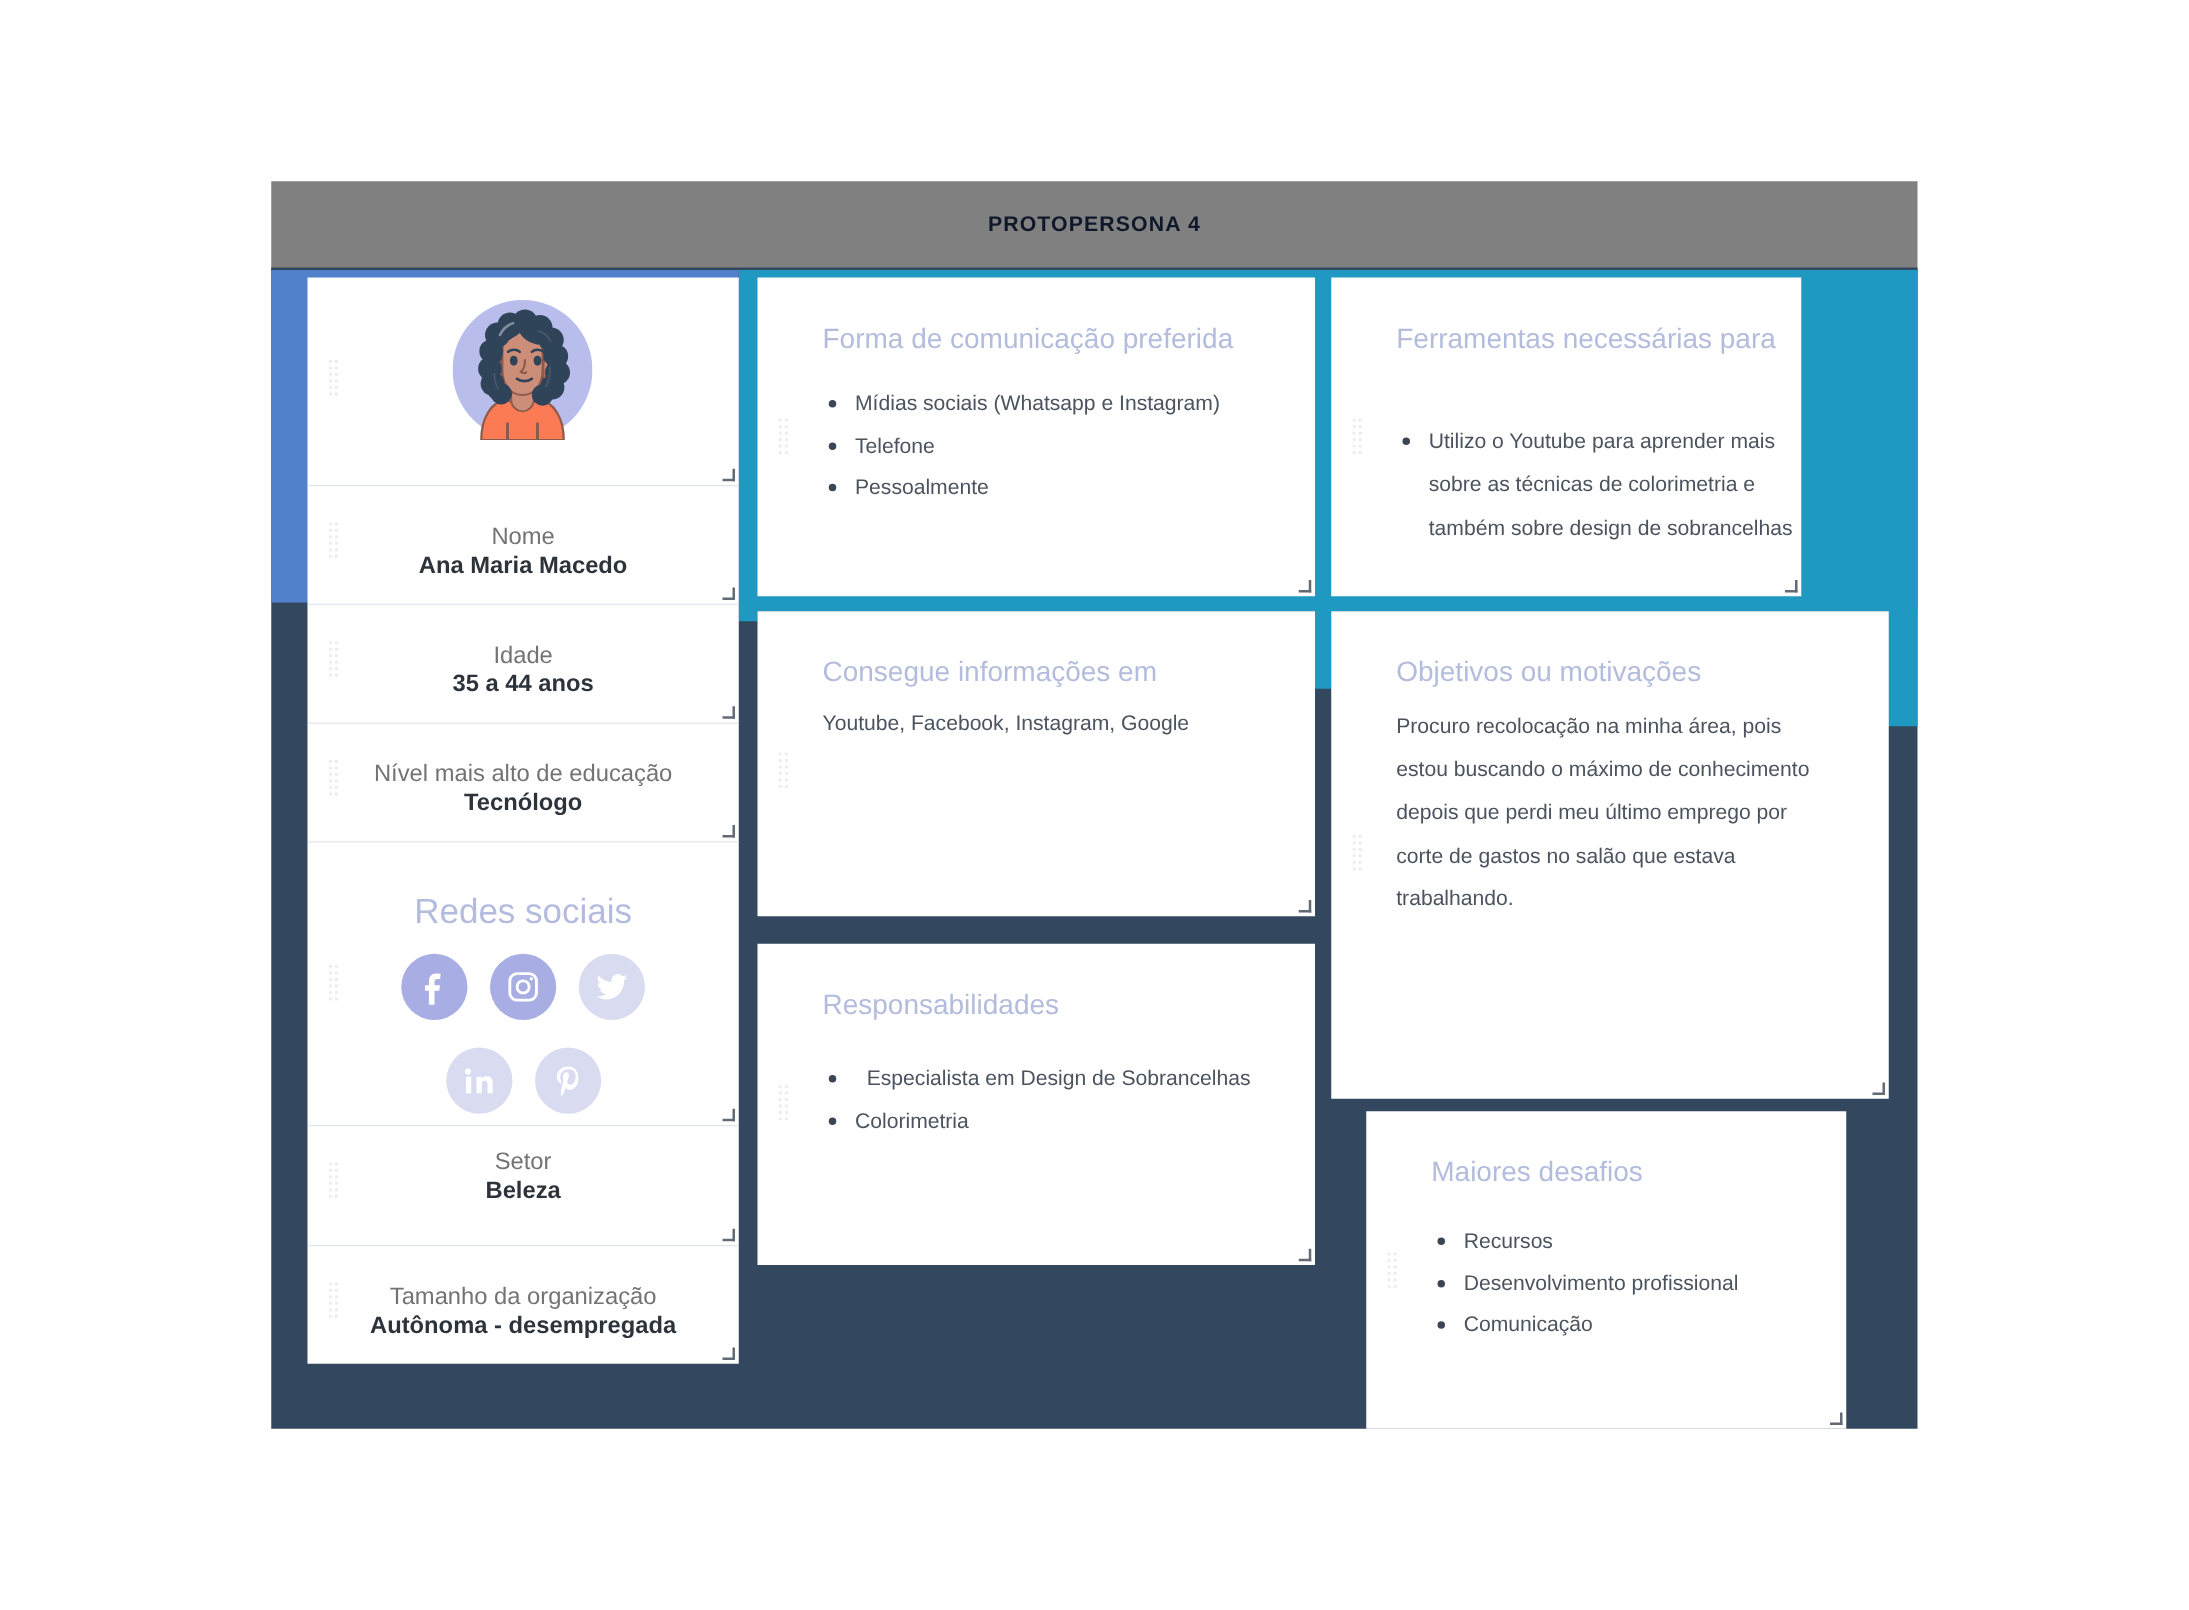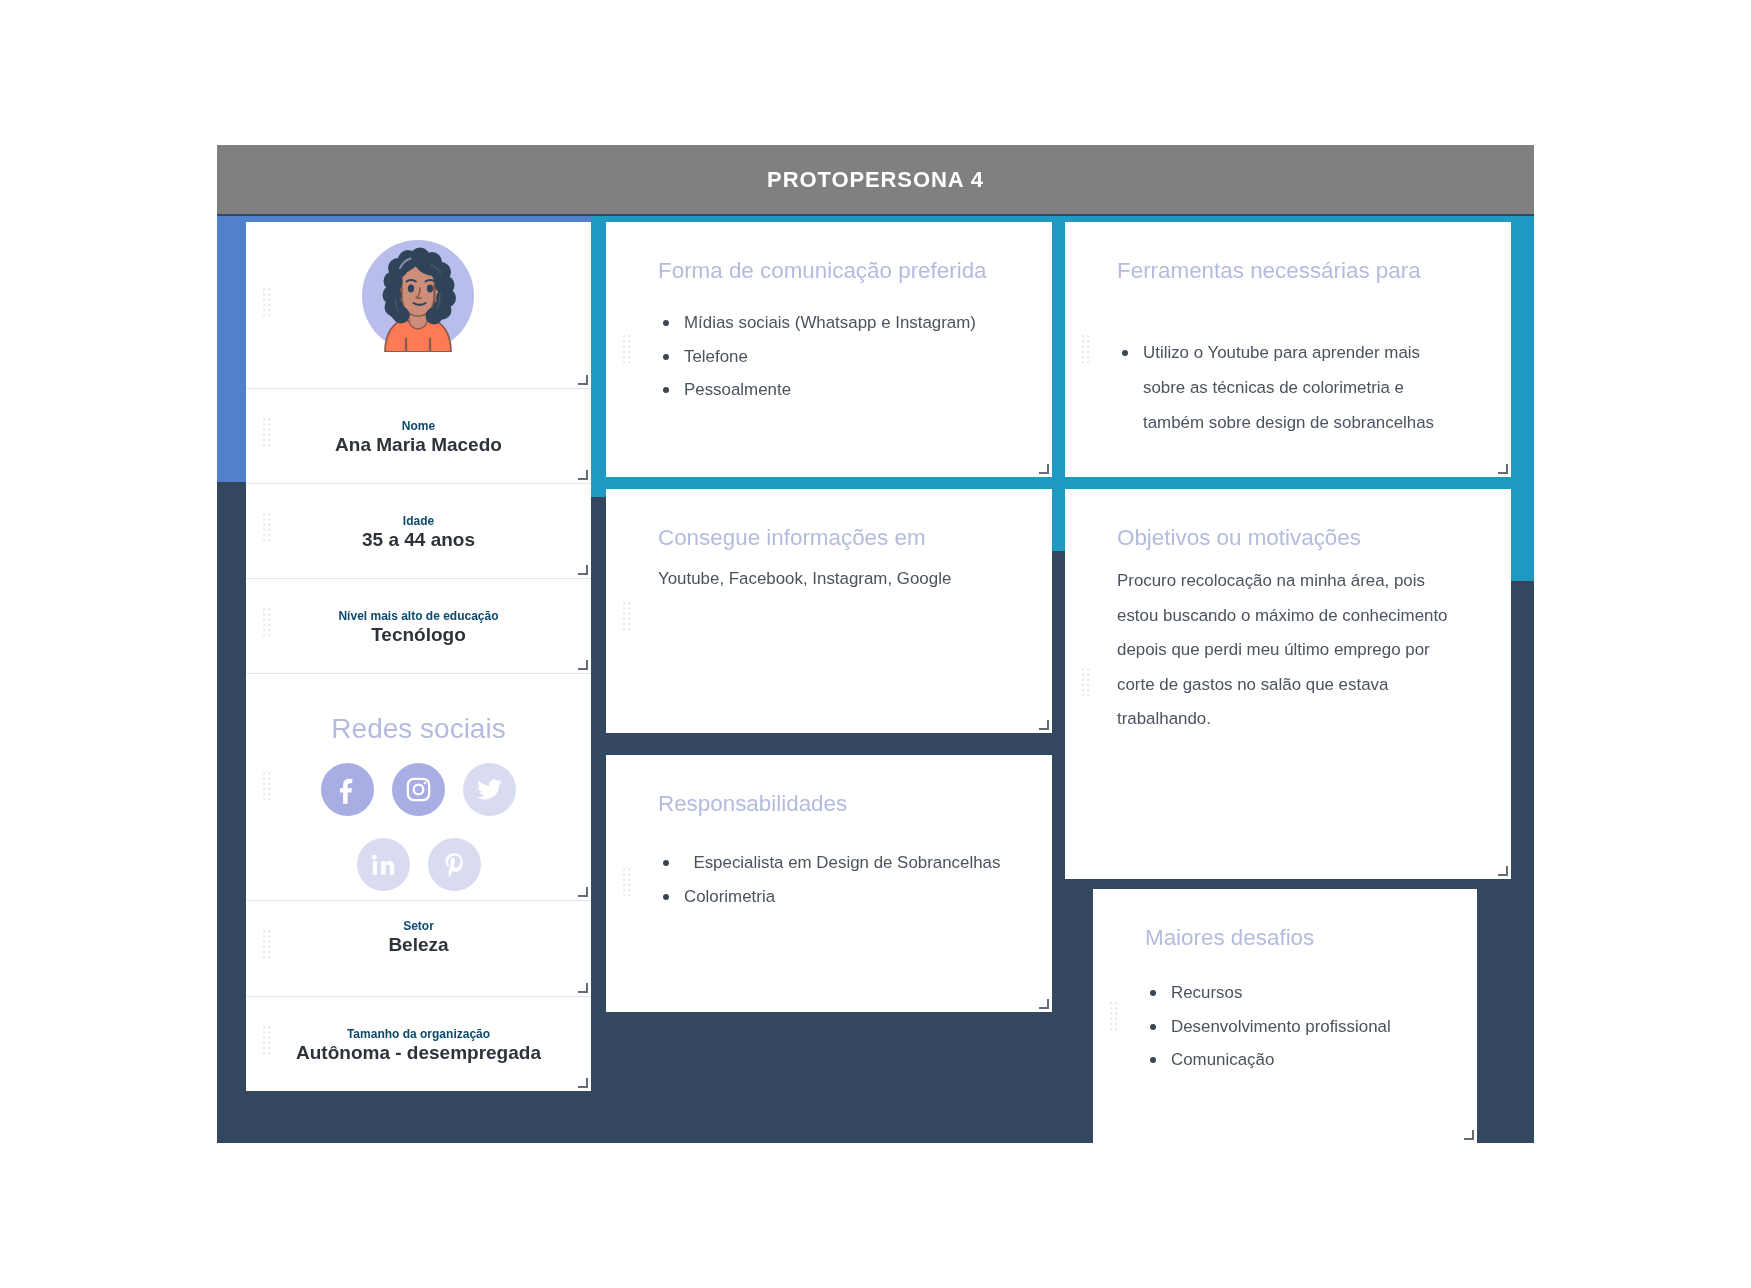--- a/index.html
+++ b/index.html
@@ -5,36 +5,36 @@
 <style>
   *{box-sizing:border-box;margin:0;padding:0}
   html,body{width:1751px;height:1288px;background:#fff;overflow:hidden}
   body{font-family:"Liberation Sans",sans-serif;-webkit-font-smoothing:antialiased}
 
   #board{position:absolute;left:217px;top:145px;width:1317px;height:998px}
 
   .hdr{position:absolute;left:0;top:0;width:1317px;height:70px;background:#808080;
        display:flex;align-items:center;justify-content:center;z-index:6}
   .hdr:after{content:"";position:absolute;left:0;bottom:-1px;width:100%;height:2px;background:#33485e}
-  .hdr-title{color:#ffffff;font-weight:bold;font-size:22px;letter-spacing:.9px}
+  .hdr-title{color:#0f172a;font-weight:bold;font-size:17px;letter-spacing:.9px}
 
   .bg{position:absolute}
   .navy{background:#33485e}
   .blue{background:#1f98c2}
   .blue2{background:#5081ca}
 
   .card{position:absolute;background:#fff;z-index:4;overflow:hidden}
   .hand{position:absolute;width:9px;height:31px;
     background-image:radial-gradient(circle at 1.2px 1.2px, #e9ecf2 1.25px, transparent 1.5px);
     background-size:5px 5.2px;z-index:5}
   .rsz{position:absolute;right:3px;bottom:3px;width:10px;height:10px;
     border-right:2.5px solid #636b76;border-bottom:2.5px solid #636b76}
   .sep{position:absolute;left:0;width:100%;height:1px;background:#e2e5ec;z-index:5}
 
-  .lbl{color:#0c4a6e;text-align:center;font-size:12px;font-weight:bold}
+  .lbl{color:#737373;text-align:center;font-size:19px;font-weight:normal}
   .val{color:#2d333b;text-align:center;font-weight:bold;font-size:19px}
   .h2{position:absolute;color:#b3bcdd;font-size:22.4px;font-weight:400;line-height:31px}
   .para{position:absolute;color:#4a535e;font-size:16.9px;line-height:33.5px}
   ul{position:absolute;list-style:none}
   li{position:relative;padding-left:26px;color:#4a535e;font-size:16.9px;line-height:33.5px}
   li:before{content:"";position:absolute;left:5px;top:14px;width:6px;height:6px;border-radius:50%;background:#3b4553}
 
   .ln{display:block;white-space:nowrap}
   .cell{position:absolute;left:0;width:100%}
   .avatar{position:absolute;left:116px;top:18px;width:112px;height:112px}
@@ -222,21 +222,21 @@
   <div class="card" style="left:389px;top:610px;width:446px;height:257px">
     <div class="hand" style="left:17px;top:113px"></div>
     <div class="h2" style="left:52px;top:33px">Responsabilidades</div>
     <ul style="left:52px;top:91px">
       <li>&nbsp; Especialista em Design de Sobrancelhas</li>
       <li>Colorimetria</li>
     </ul>
     <div class="rsz"></div>
   </div>
 
-  <div class="card" style="left:848px;top:77px;width:446px;height:255px">
+  <div class="card" style="left:848px;top:77px;width:376px;height:255px">
     <div class="hand" style="left:17px;top:113px"></div>
     <div class="h2" style="left:52px;top:33px">
         <span class="ln">Ferramentas necessárias para</span>
       </div>
     <ul style="left:52px;top:114px">
       <li style="line-height:34.8px">
           <span class="ln">Utilizo o Youtube para aprender mais</span>
           <span class="ln">sobre as técnicas de colorimetria e</span>
           <span class="ln">também sobre design de sobrancelhas</span>
         </li>

